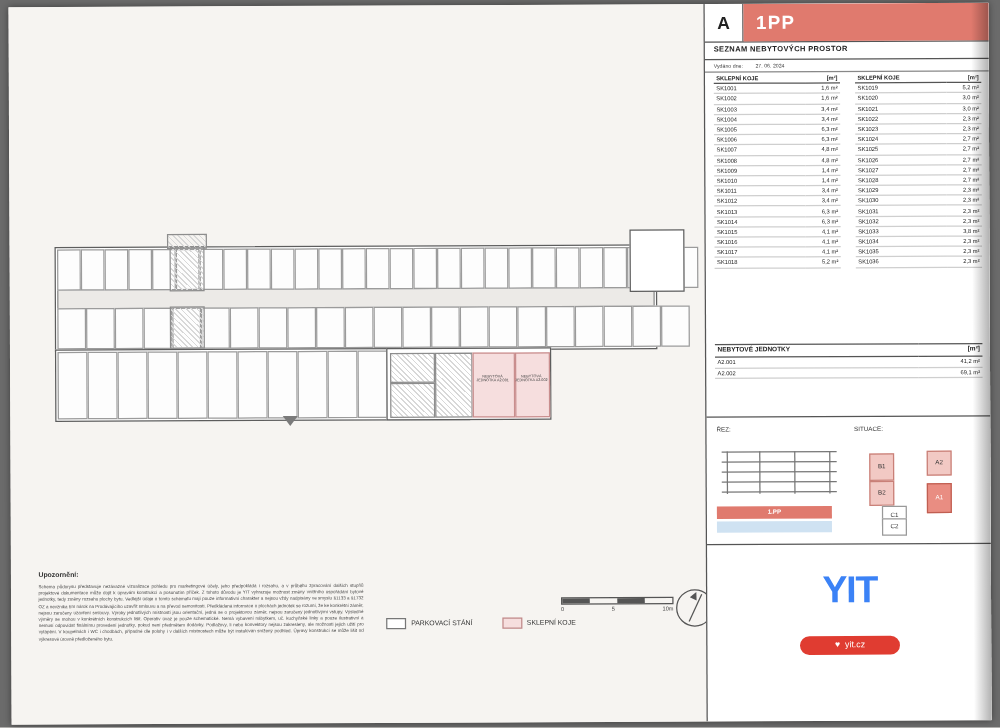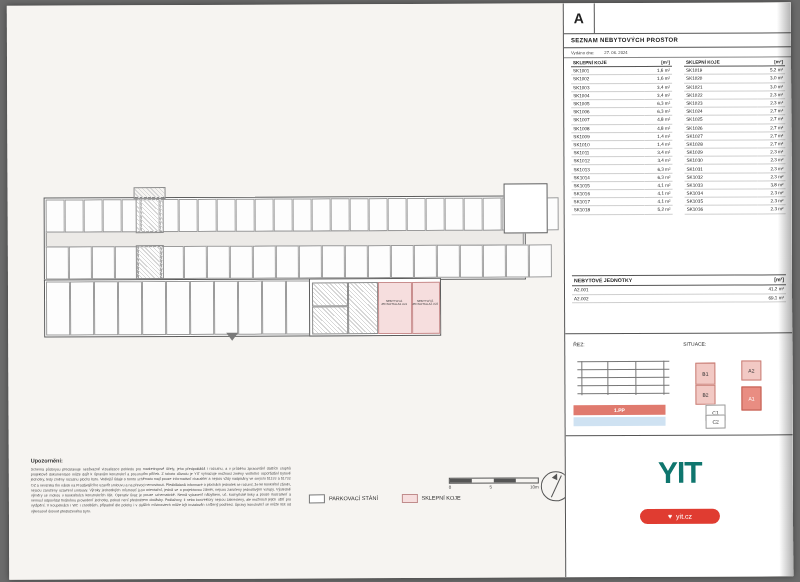--- a/index.html
+++ b/index.html
@@ -177,21 +177,21 @@
   }
   .blk{
     position:absolute;background:#f2c9c4;border:1px solid #c98078;
     font-size:5px;color:#333;display:flex;align-items:center;justify-content:center;
   }
   .blk.white{background:#fff;border-color:#999;}
   .blk.red{background:#e98d82;border-color:#c05f52;color:#fff;}
   .logo{
     position:absolute;left:0;top:440px;width:228px;height:60px;
     display:flex;align-items:center;justify-content:center;
-    font-size:30px;font-weight:bold;color:#0f766e;letter-spacing:-1px;
+    font-size:30px;font-weight:bold;color:#3b82f6;letter-spacing:-1px;
   }
   .urlpill{
     position:absolute;left:74px;top:506px;width:80px;height:15px;
     background:#e03c31;border-radius:8px;
     display:flex;align-items:center;justify-content:center;gap:4px;
     color:#fff;font-size:7px;
   }
   .urlpill .heart{font-size:7px;}
   .tb-foot-line{
     position:absolute;left:0;top:432px;width:228px;border-top:1px solid #555;
@@ -329,20 +329,21 @@
       <span class="item">
         <span class="sw pink"></span><span>SKLEPNÍ KOJE</span>
       </span>
     </div>
   </div>
 
   <div class="titleblock">
 
     <div class="tb-head">
       <div class="letter">A</div>
+      <div class="floor">1PP</div>
     </div>
 
     <div class="tb-title">SEZNAM NEBYTOVÝCH PROSTOR</div>
 
     <div class="tb-sub">
       <span>Vydáno dne:</span>
       <span class="dt">27. 06. 2024</span>
     </div>
 
     <table class="tbl">

